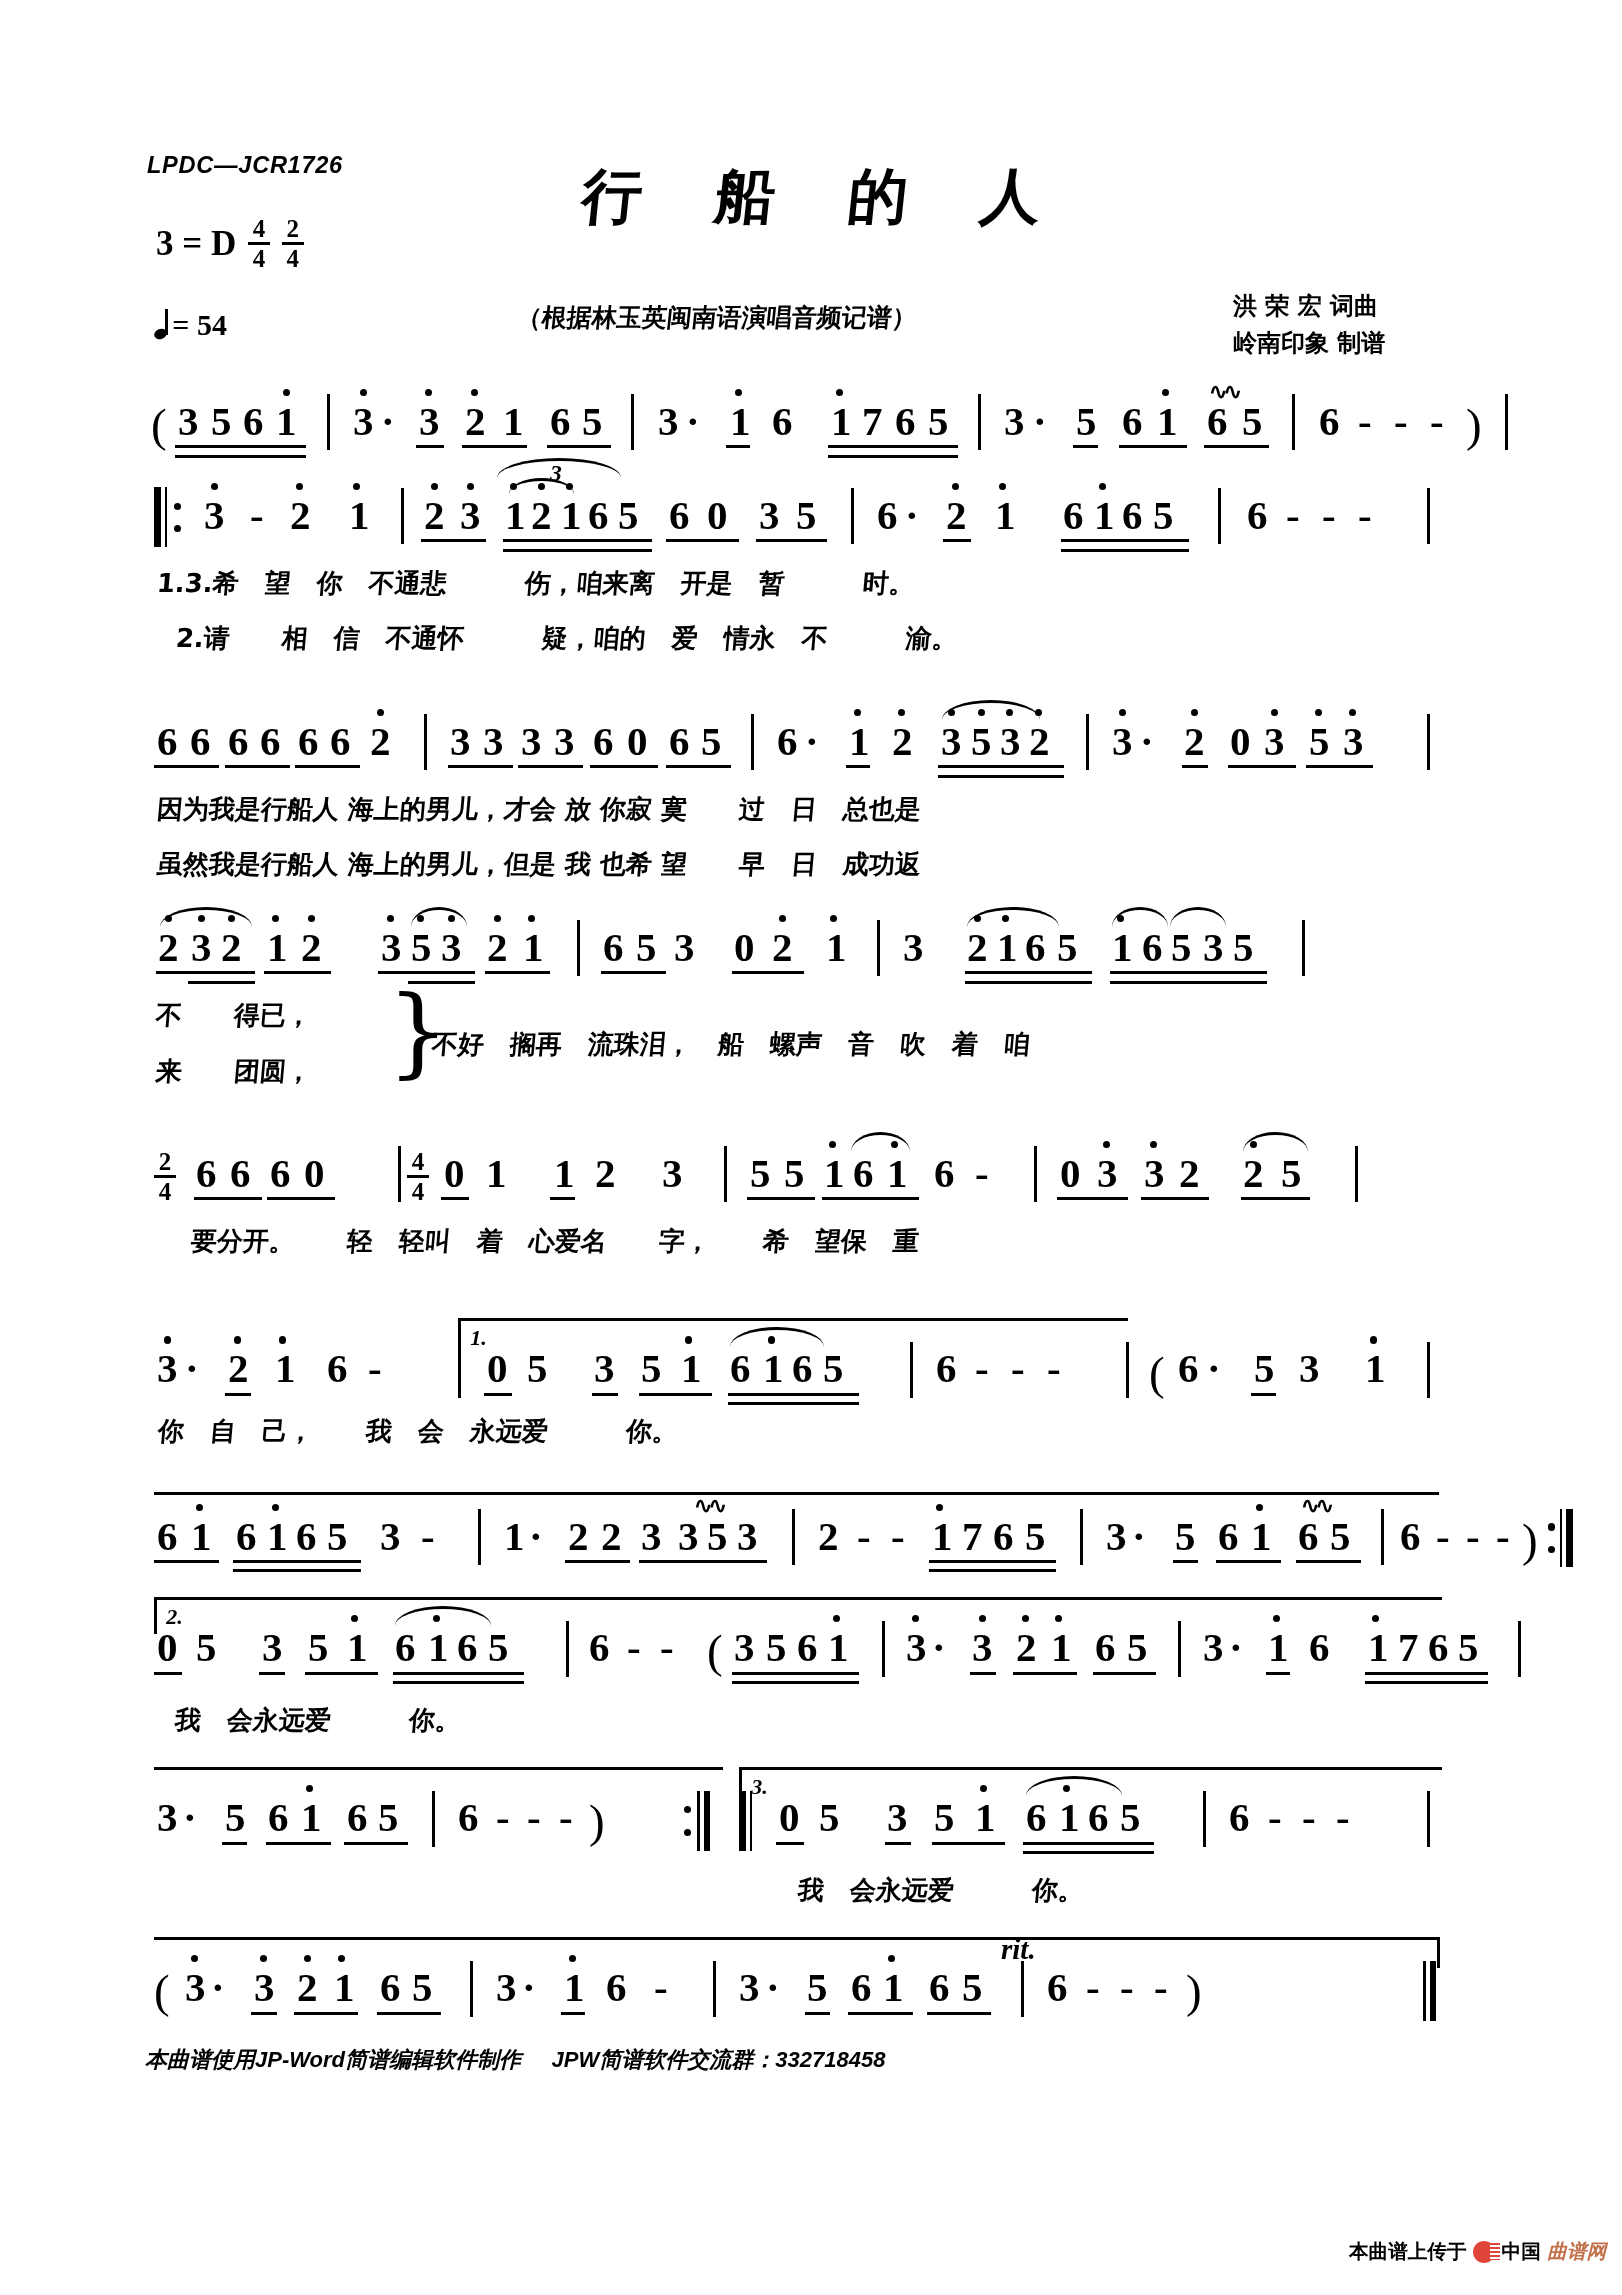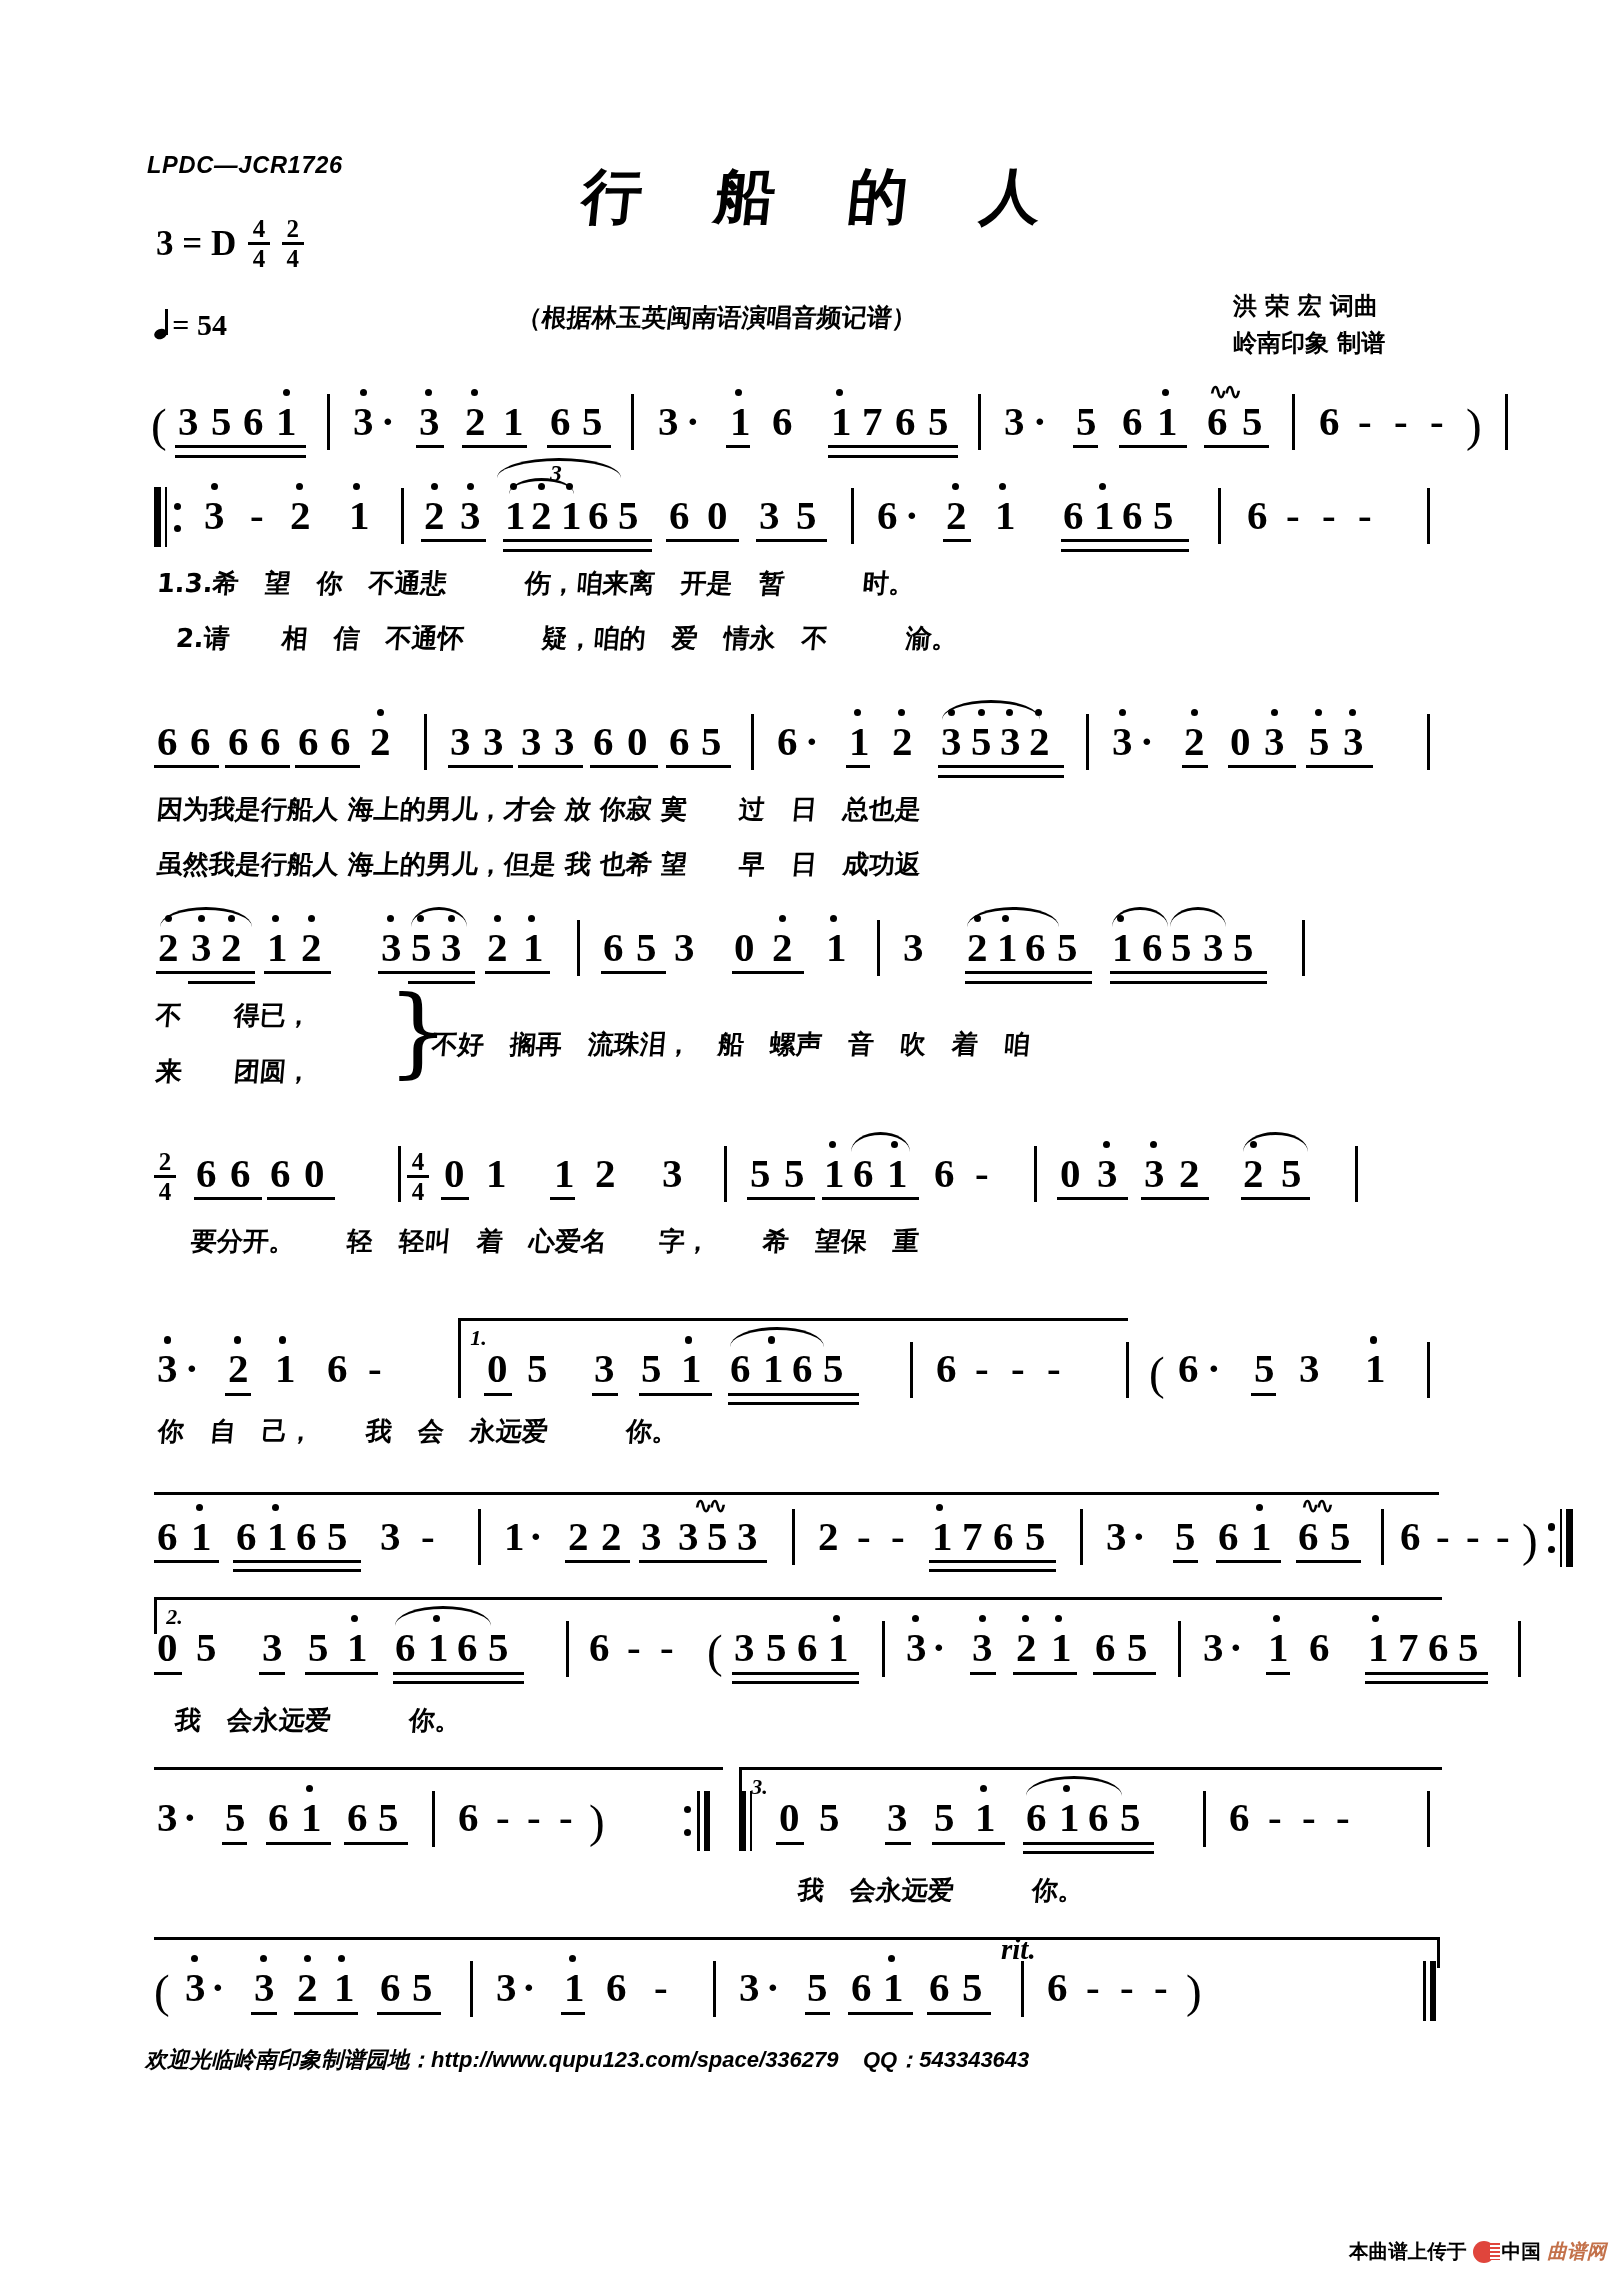--- a/index.html
+++ b/index.html
@@ -843,21 +843,21 @@
       <span class="a dash" style="left:1154px;top:30px;">-</span>
       <span class="a paren" style="left:1186px;top:31px;">)</span>
       <span class="rep" style="left:1423px;top:23.6px;width:17px;height:60px;">
         <span class="thin" style="left:0;top:0;height:60px;"></span>
         <span class="thick" style="left:6.5px;top:0;height:60px;"></span>
       </span>
     </div>
   </div>
 
   <div class="footer">
-    <div class="row">欢迎光临岭南印象制谱园地：http://www.qupu123.com/space/336279    QQ：543343643</div>
+    <div class="row">本曲谱使用JP-Word简谱编辑软件制作     JPW简谱软件交流群：332718458</div>
   </div>
 
   <div class="watermark">
     <span>本曲谱上传于</span>
     <span class="wm-logo"></span>
     <span class="wm-cn">中国</span>
     <span class="wm-qp">曲谱网</span>
   </div>
 
 </div>

